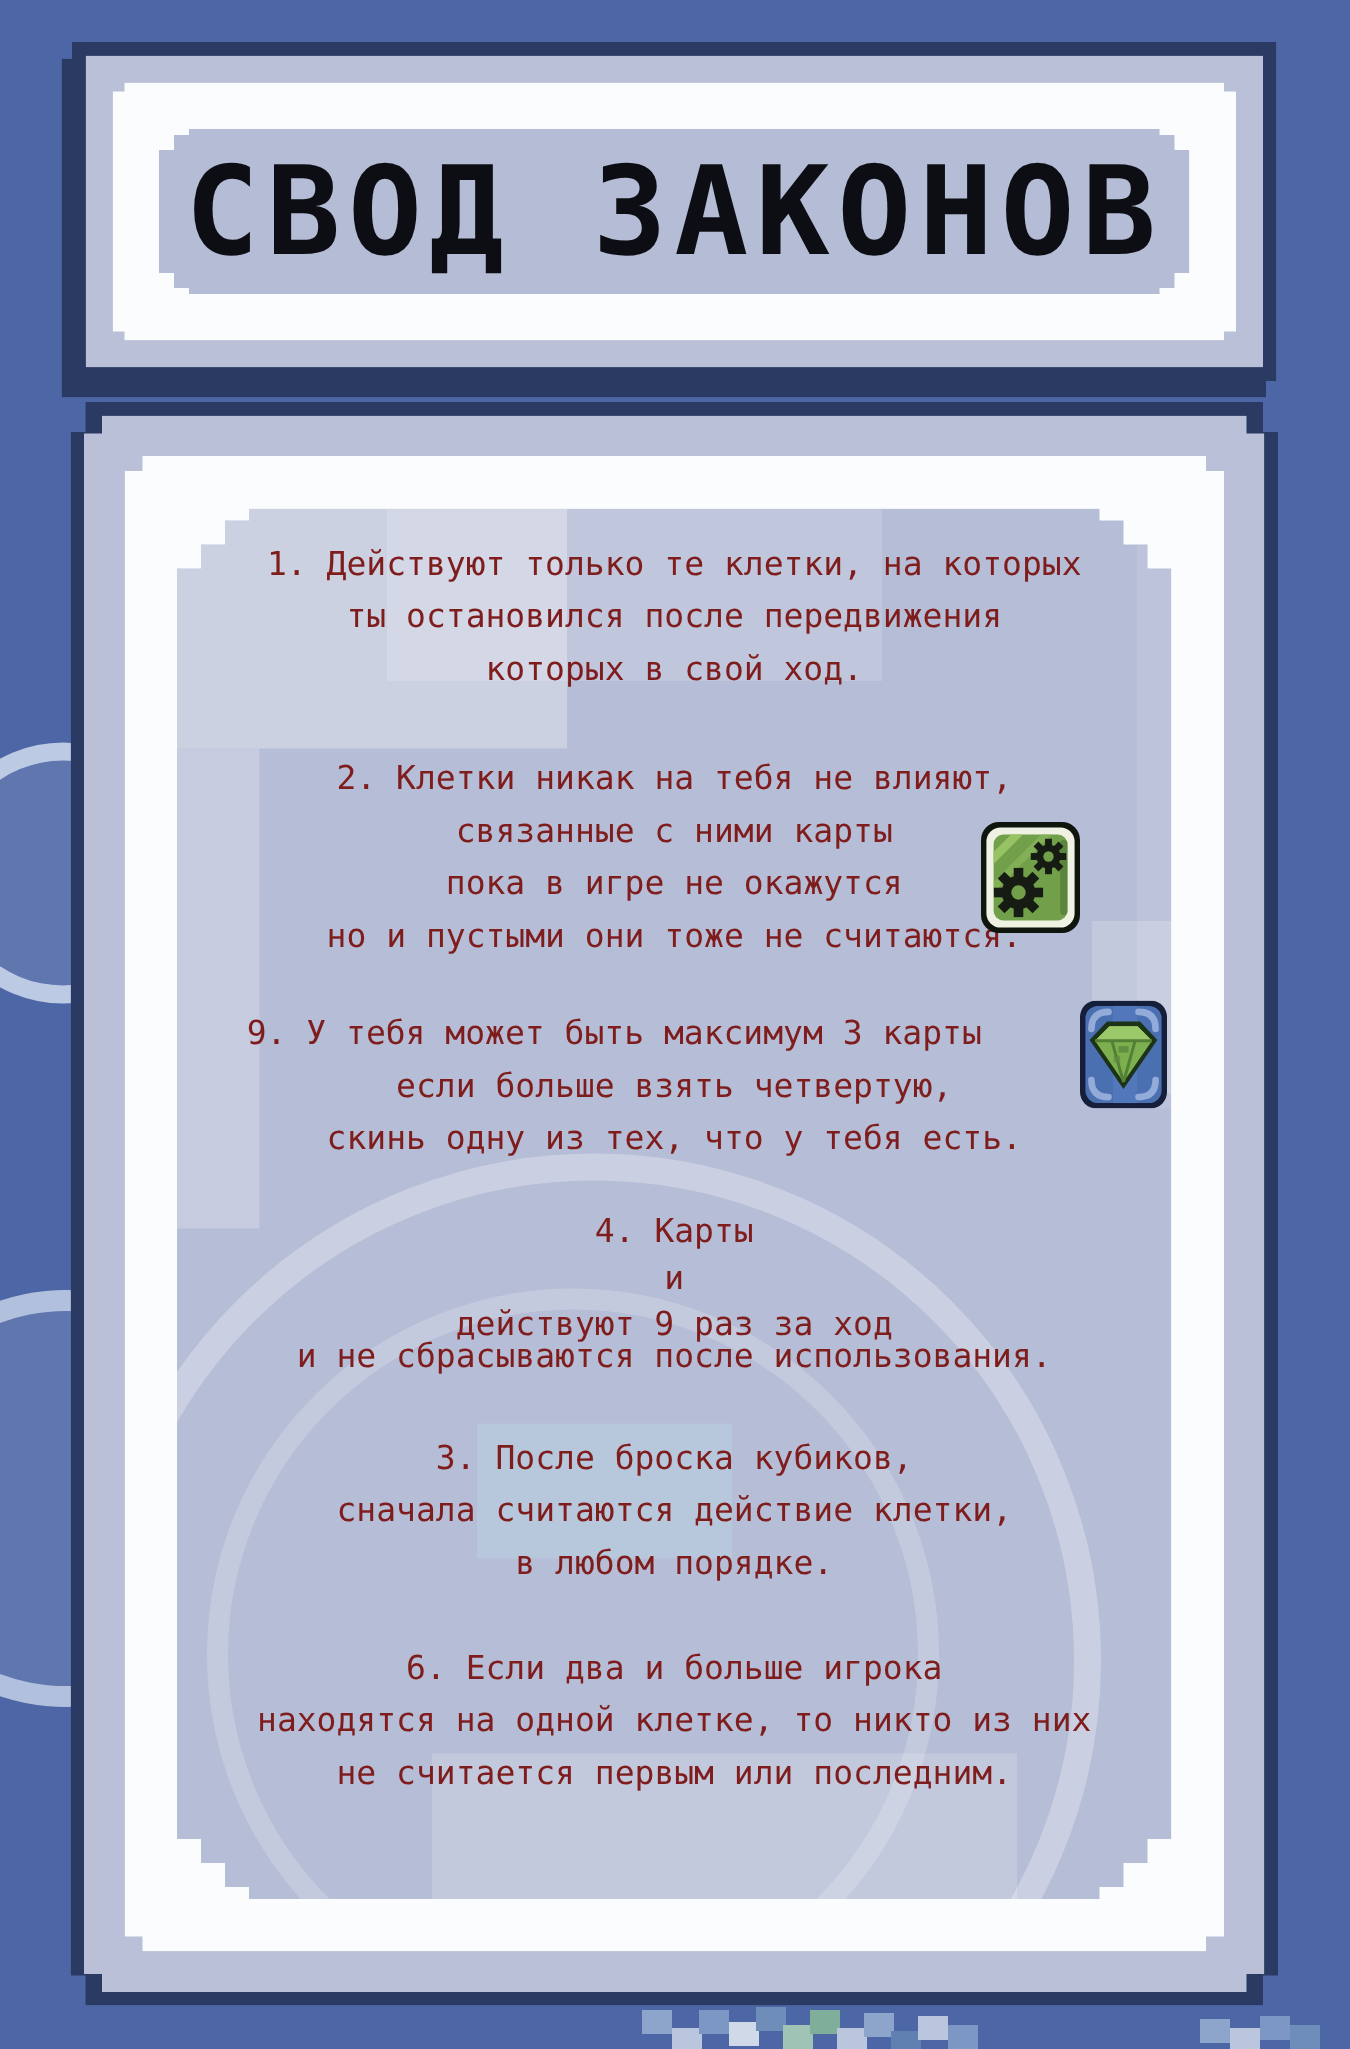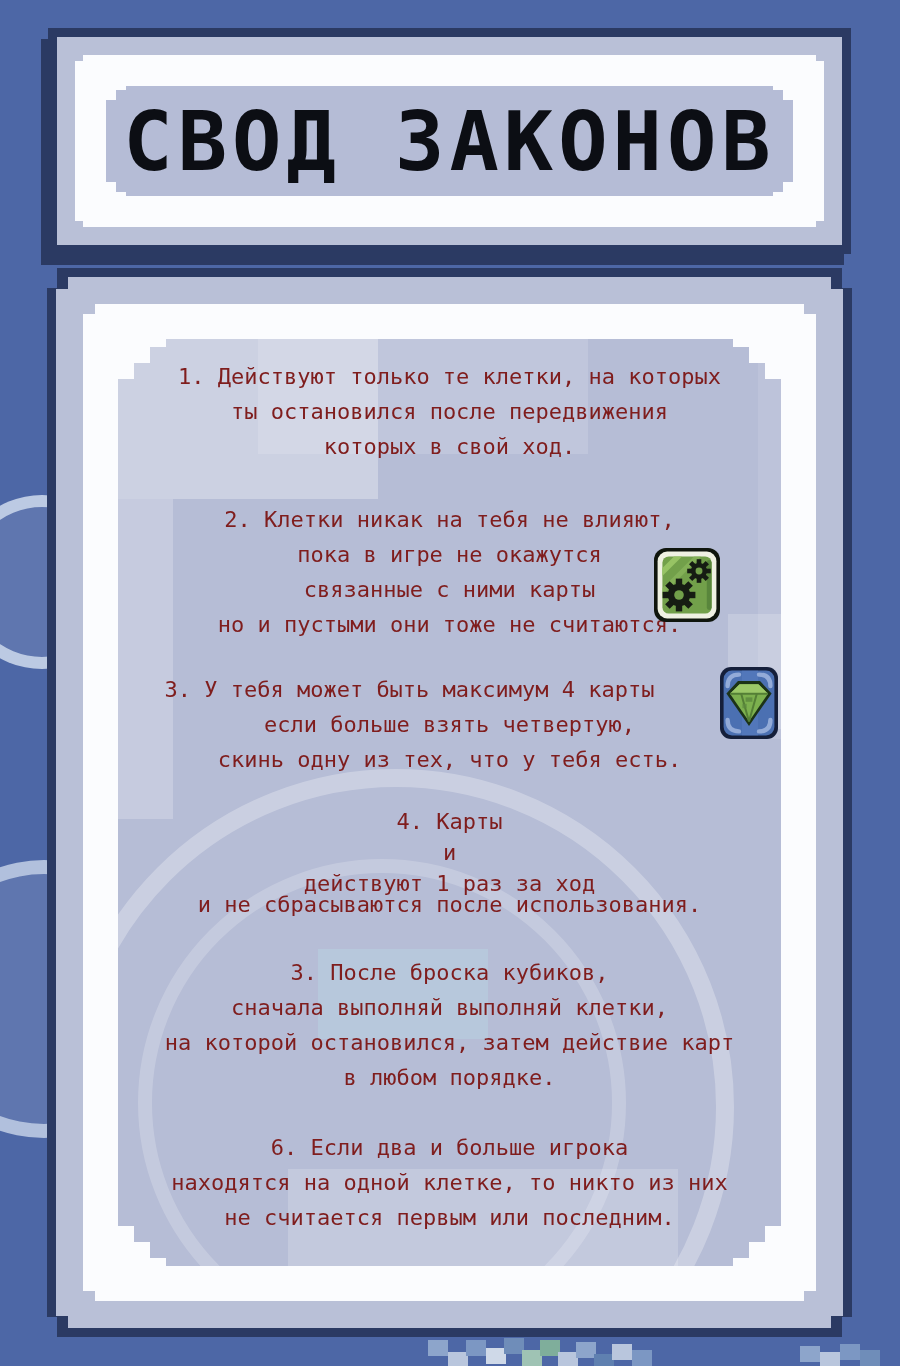--- a/index.html
+++ b/index.html
@@ -150,50 +150,49 @@
             <div class="rules">
 
               <div class="rule r1">
                 <div class="rule-line">1. Действуют только те клетки, на которых</div>
                 <div class="rule-line">ты остановился после передвижения</div>
                 <div class="rule-line">которых в свой ход.</div>
               </div>
 
               <div class="rule r2">
                 <div class="rule-line">2. Клетки никак на тебя не влияют,</div>
+                <div class="rule-line">связанные с ними карты</div>
                 <div class="rule-line">пока в игре не окажутся</div>
-                <div class="rule-line">связанные с ними карты</div>
                 <div class="rule-line">но и пустыми они тоже не считаются.</div>
               </div>
 
               <div class="rule r3">
-                <div class="rule-line shift-l">3. У тебя может быть максимум 4 карты</div>
+                <div class="rule-line shift-l">9. У тебя может быть максимум 3 карты</div>
                 <div class="rule-line">если больше взять четвертую,</div>
                 <div class="rule-line">скинь одну из тех, что у тебя есть.</div>
               </div>
 
               <div class="rule r4">
                 <div class="icon-row">
                   <span>4. Карты</span>
                   <svg class="card-icon">
                       <use href="#sym-gear"></use>
                     </svg>
                   <span>и</span>
                   <svg class="card-icon">
                       <use href="#sym-gem"></use>
                     </svg>
-                  <span>действуют 1 раз за ход</span>
+                  <span>действуют 9 раз за ход</span>
                 </div>
                 <div class="rule-line">и не сбрасываются после использования.</div>
               </div>
 
               <div class="rule r5">
                 <div class="rule-line">3. После броска кубиков,</div>
-                <div class="rule-line">сначала выполняй выполняй клетки,</div>
-                <div class="rule-line">на которой остановился, затем действие карт</div>
+                <div class="rule-line">сначала считаются действие клетки,</div>
                 <div class="rule-line">в любом порядке.</div>
               </div>
 
               <div class="rule r6">
                 <div class="rule-line">6. Если два и больше игрока</div>
                 <div class="rule-line">находятся на одной клетке, то никто из них</div>
                 <div class="rule-line">не считается первым или последним.</div>
               </div>
 
             </div>

